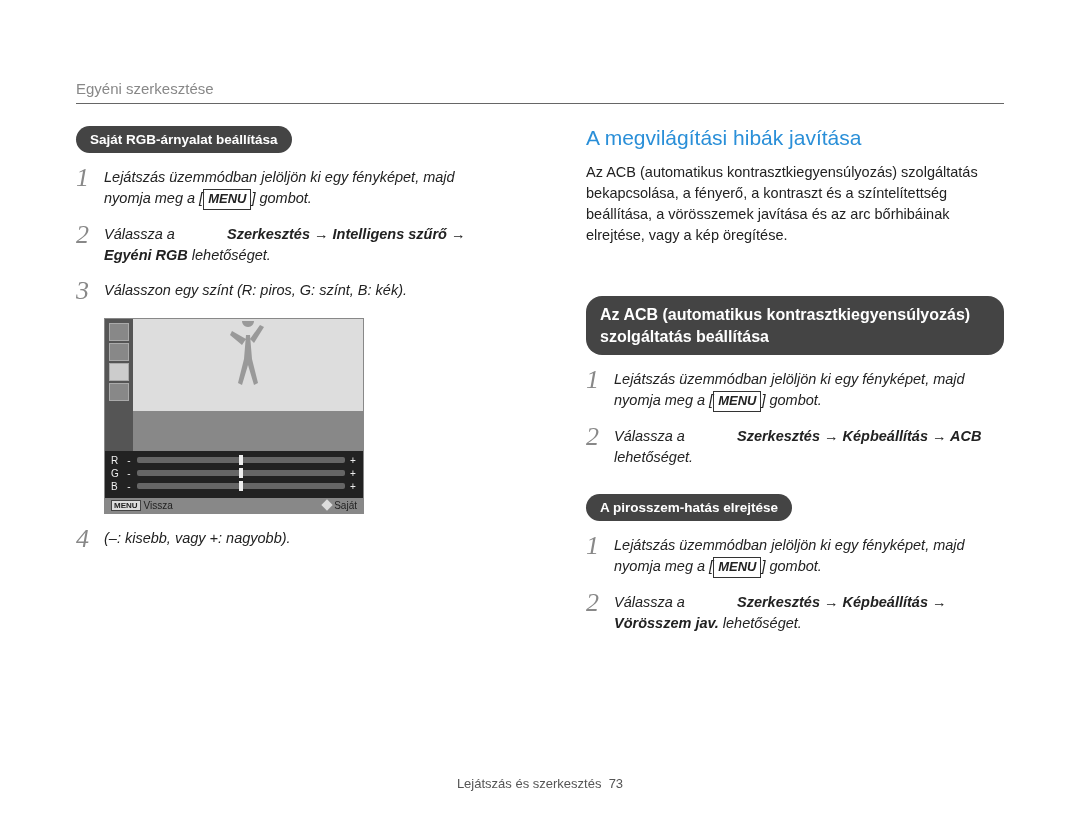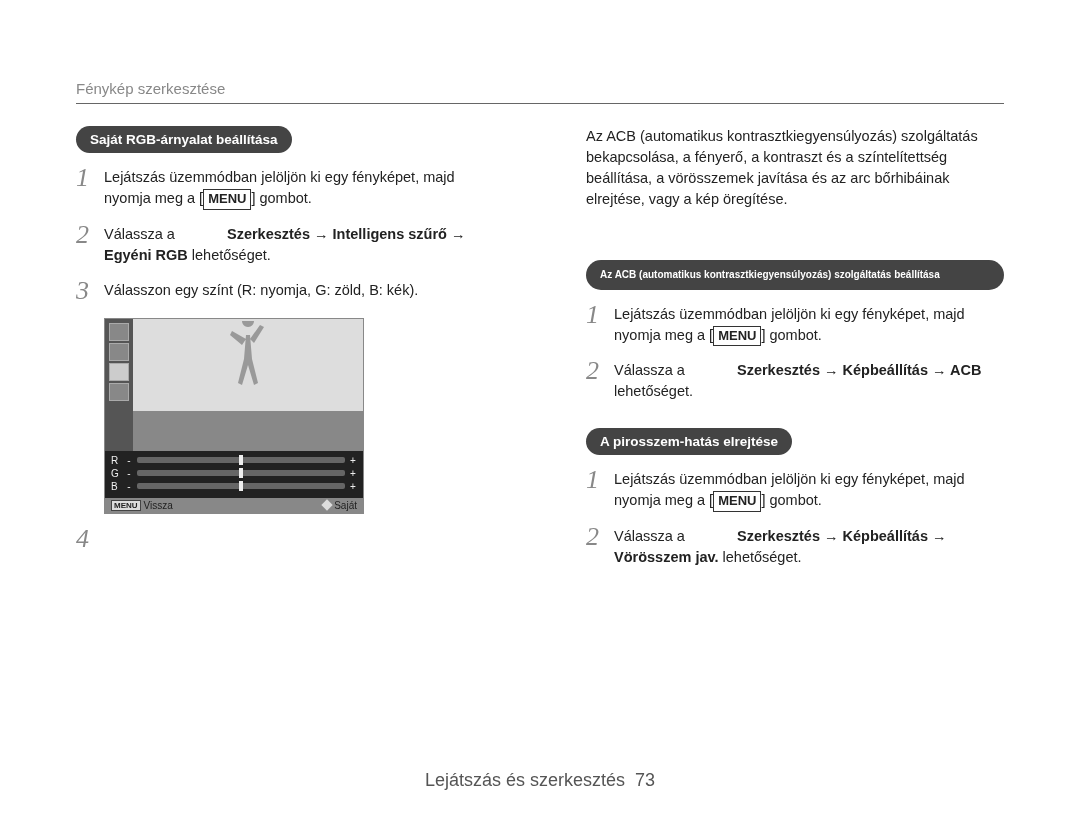--- a/index.html
+++ b/index.html
@@ -39,21 +39,21 @@
     font-size: 13.5px;
     padding: 6px 14px;
     border-radius: 14px;
     margin-bottom: 14px;
   }
   .pill-wide {
     display: block;
     background: #444;
     color: #fff;
     font-weight: bold;
-    font-size: 10px;
+    font-size: 16px;
     padding: 8px 14px;
     border-radius: 16px;
     margin-bottom: 14px;
     line-height: 1.35;
   }
   .step {
     display: flex;
     margin-bottom: 14px;
     font-size: 14.5px;
     line-height: 1.45;
@@ -61,21 +61,21 @@
   .step-num {
     font-size: 26px;
     font-style: italic;
     font-family: Georgia, 'Times New Roman', serif;
     color: #888;
     width: 28px;
     flex-shrink: 0;
     line-height: 1;
     margin-top: -2px;
   }
-  .step-body { flex: 1; }
+  .step-body { flex: 1; font-style: italic; }
   .bold { font-weight: bold; margin-left: 48px; }
   .menu-box {
     display: inline-block;
     border: 1px solid #333;
     padding: 0 4px;
     font-weight: bold;
     font-size: 13px;
     vertical-align: baseline;
   }
   .section-heading {
@@ -187,30 +187,30 @@
     width: 8px; height: 8px;
     background: #ddd;
     transform: rotate(45deg);
   }
   .page-footer {
     position: absolute;
     bottom: 24px;
     left: 0;
     width: 100%;
     text-align: center;
-    font-size: 18px;
+    font-size: 13px;
     color: #555;
   }
 </style>
 </head>
 <body>
 
 <div class="page">
 
-  <div class="header-title">Fénykép szerkesztése</div>
+  <div class="header-title">Egyéni szerkesztése</div>
   <hr class="header-rule">
 
   <div class="columns">
 
     <div class="col">
 
       <div class="pill">Saját RGB-árnyalat beállítása</div>
 
       <div class="step">
         <div class="step-num">1</div>
@@ -221,21 +221,21 @@
 
       <div class="step">
         <div class="step-num">2</div>
         <div class="step-body">
           <span>Válassza a </span><span class="bold">Szerkesztés → Intelligens szűrő → Egyéni RGB</span><span> lehetőséget.</span>
         </div>
       </div>
 
       <div class="step">
         <div class="step-num">3</div>
-        <div class="step-body">Válasszon egy színt (R: nyomja, G: zöld, B: kék).</div>
+        <div class="step-body">Válasszon egy színt (R: piros, G: színt, B: kék).</div>
       </div>
 
       
       <div class="screen-mock">
         <div class="mock-top">
           <div class="mock-sidebar">
             <div class="mock-sidebar-item"></div>
             <div class="mock-sidebar-item"></div>
             <div class="mock-sidebar-item sel"></div>
             <div class="mock-sidebar-item"></div>
@@ -282,27 +282,29 @@
           <span>
             <span class="diamond"></span>
             <span>Saját</span>
           </span>
         </div>
       </div>
 
       <div class="step">
         <div class="step-num">4</div>
         <div class="step-body">
+          <div>(–: kisebb, vagy +: nagyobb).</div>
         </div>
       </div>
 
     </div>
 
     <div class="col">
 
+      <h2 class="section-heading">A megvilágítási hibák javítása</h2>
       <p class="intro-text">Az ACB (automatikus kontrasztkiegyensúlyozás) szolgáltatás bekapcsolása, a fényerő, a kontraszt és a színtelítettség beállítása, a vörösszemek javítása és az arc bőrhibáinak elrejtése, vagy a kép öregítése.</p>
 
       <div class="pill-wide">Az ACB (automatikus kontrasztkiegyensúlyozás) szolgáltatás beállítása</div>
 
       <div class="step">
         <div class="step-num">1</div>
         <div class="step-body">
           <span>Lejátszás üzemmódban jelöljön ki egy fényképet, majd nyomja meg a [</span><span class="menu-box">MENU</span><span>] gombot.</span>
         </div>
       </div>

